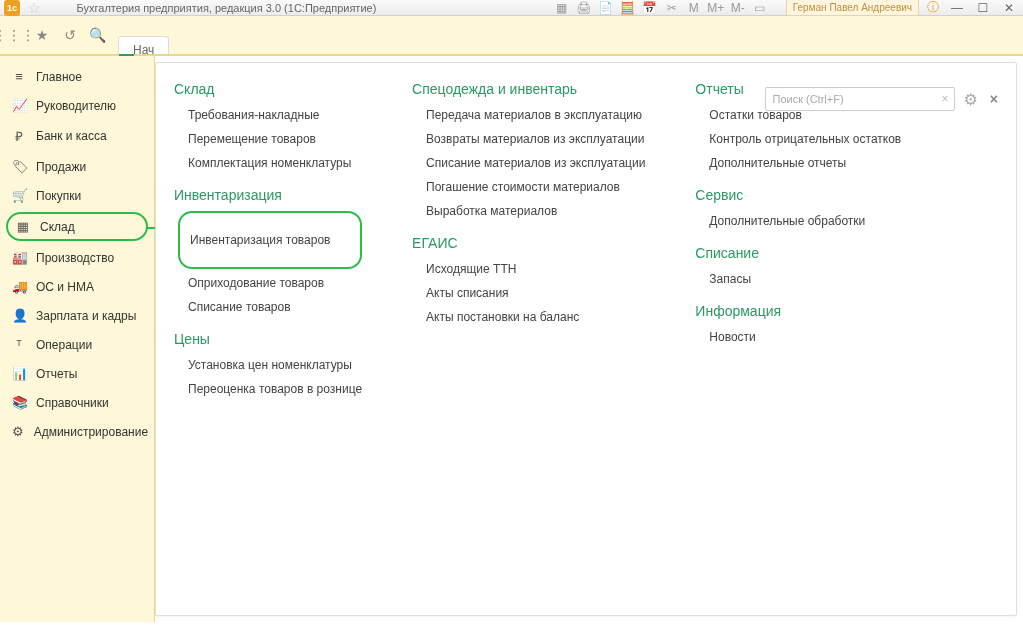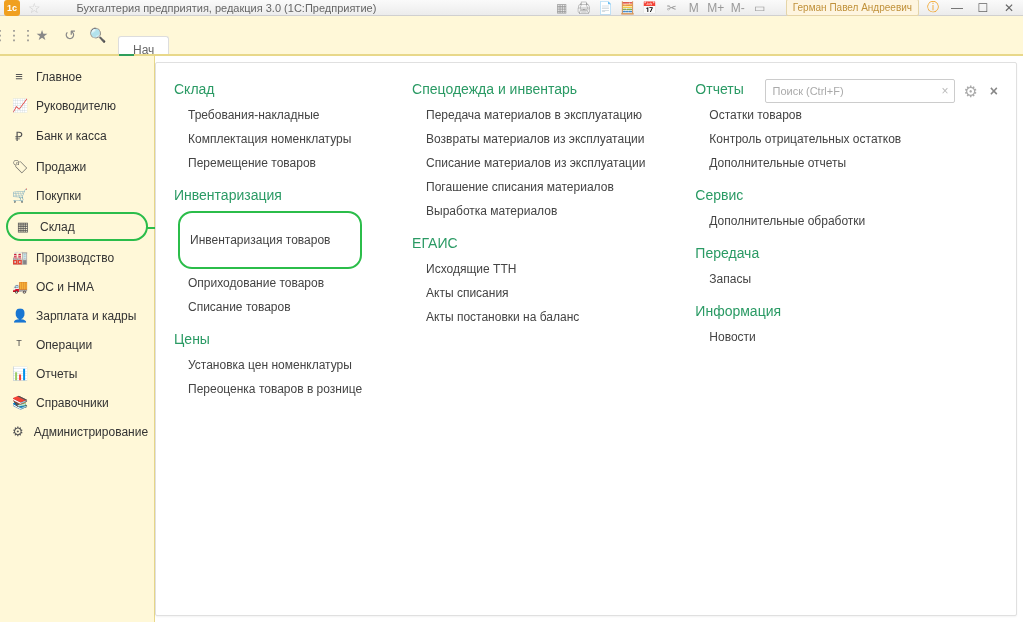--- a/index.html
+++ b/index.html
@@ -25,21 +25,21 @@
 
   
   .sidebar { width: 155px; background:#fff8d8; border-right:1px solid #e8d88a; padding-top:6px; }
   .nav-item { display:flex; align-items:center; gap:10px; padding:7px 12px; color:#333; cursor:pointer; font-size:12px; }
   .nav-item .icon { width:14px; color:#555; font-size:13px; text-align:center; }
   .nav-item.selected { border:2px solid #2bbd4a; border-radius:16px; margin:2px 6px; padding:5px 8px; position:relative; }
   .nav-item.selected::after { content:""; position:absolute; right:-20px; top:50%; width:20px; height:2px; background:#2bbd4a; }
 
   
   .panel { flex:1; background:#fff; margin:6px 6px 6px 0; border:1px solid #e0e0e0; border-radius:2px; padding:12px 18px; position:relative; box-shadow:0 1px 2px rgba(0,0,0,0.05); overflow:auto;}
-  .panel-top { position:absolute; top:16px; right:14px; display:flex; align-items:center; gap:8px; }
+  .panel-top { position:absolute; top:24px; right:14px; display:flex; align-items:center; gap:8px; }
   .search-box { width:190px; height:24px; border:1px solid #ccc; border-radius:2px; display:flex; align-items:center; padding:0 6px; color:#aaa; font-size:11px; justify-content:space-between;}
   .search-box .clear { color:#bbb; font-size:12px; }
   .gear { color:#aaa; font-size:16px; }
   .close-panel { color:#888; font-size:14px; font-weight:bold; padding:0 4px; }
 
   .columns { display:flex; gap:50px; margin-top:6px; }
   .col { display:flex; flex-direction:column; gap:4px; min-width:180px; }
   .sec-title { color:#2a9a64; font-size:14px; margin-top:10px; margin-bottom:4px; cursor:pointer; }
   .sec-title.first { margin-top:0; }
   .link { color:#444; font-size:12px; padding:3px 0 3px 14px; cursor:pointer; }
@@ -142,49 +142,49 @@
         <span>Поиск (Ctrl+F)</span>
         <span class="clear">×</span>
       </div>
       <span class="gear">⚙</span>
       <span class="close-panel">×</span>
     </div>
     <div class="columns" id="columns">
         <div class="col">
           <div class="sec-title first">Склад</div>
           <div class="link">Требования-накладные</div>
+          <div class="link">Перемещение товаров</div>
           <div class="link">Комплектация номенклатуры</div>
-          <div class="link">Перемещение товаров</div>
           <div class="sec-title">Инвентаризация</div>
           <div class="link highlighted">Инвентаризация товаров</div>
           <div class="link">Оприходование товаров</div>
           <div class="link">Списание товаров</div>
           <div class="sec-title">Цены</div>
           <div class="link">Установка цен номенклатуры</div>
           <div class="link">Переоценка товаров в рознице</div>
         </div>
         <div class="col">
           <div class="sec-title first">Спецодежда и инвентарь</div>
           <div class="link">Передача материалов в эксплуатацию</div>
           <div class="link">Возвраты материалов из эксплуатации</div>
           <div class="link">Списание материалов из эксплуатации</div>
-          <div class="link">Погашение списания материалов</div>
+          <div class="link">Погашение стоимости материалов</div>
           <div class="link">Выработка материалов</div>
           <div class="sec-title">ЕГАИС</div>
           <div class="link">Исходящие ТТН</div>
           <div class="link">Акты списания</div>
           <div class="link">Акты постановки на баланс</div>
         </div>
         <div class="col">
           <div class="sec-title first">Отчеты</div>
           <div class="link">Остатки товаров</div>
           <div class="link">Контроль отрицательных остатков</div>
           <div class="link">Дополнительные отчеты</div>
           <div class="sec-title">Сервис</div>
           <div class="link">Дополнительные обработки</div>
-          <div class="sec-title">Передача</div>
+          <div class="sec-title">Списание</div>
           <div class="link">Запасы</div>
           <div class="sec-title">Информация</div>
           <div class="link">Новости</div>
         </div>
       </div>
   </div>
 </div>
 
 </body></html>

